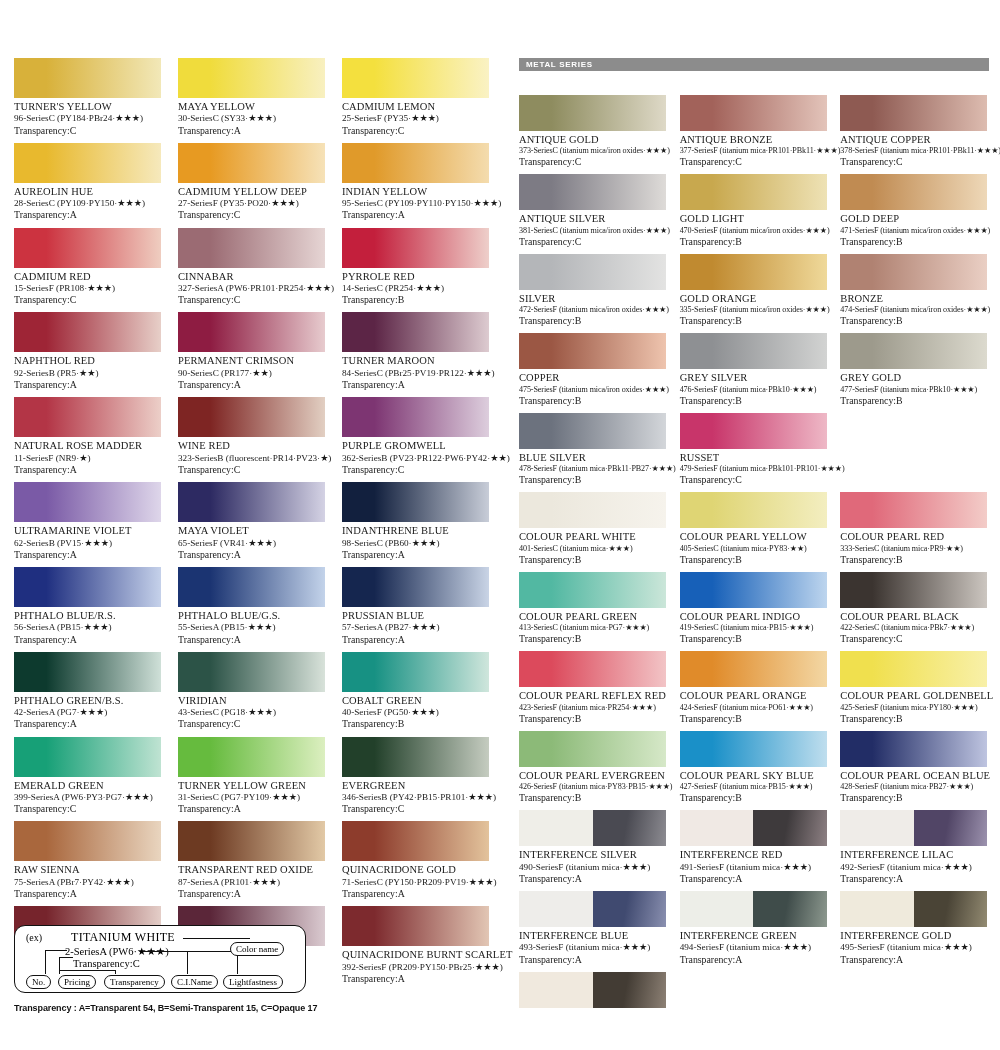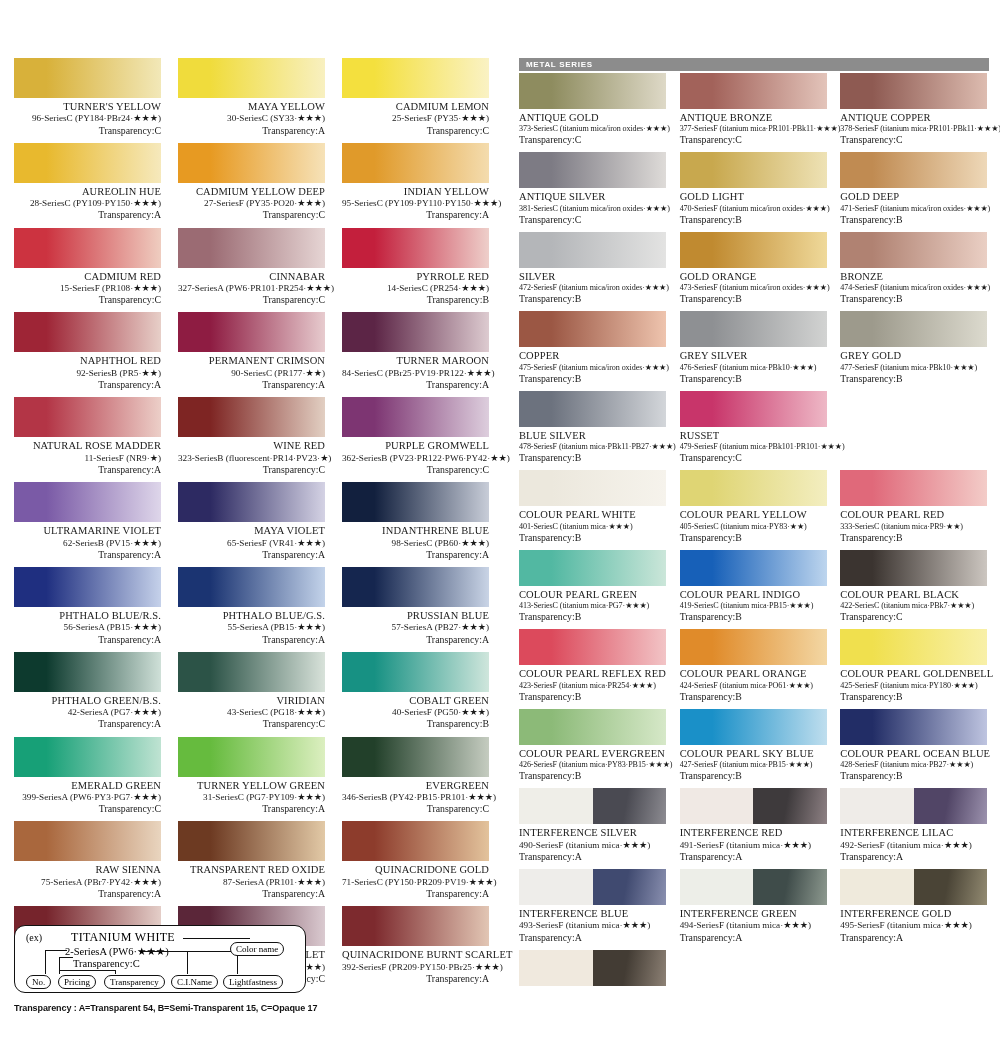--- a/index.html
+++ b/index.html
@@ -14,21 +14,20 @@
     position: relative;
     width: 1000px; height: 1050px;
     background: #fff;
   }
 
   
   .left-col {
     position: absolute;
     left: 14px; top: 58px;
     width: 480px;
-    text-align: right;
   }
   .right-col {
     position: absolute;
     left: 519px; top: 58px;
     width: 470px;
   }
 
   
   .grid {
     display: grid;
@@ -82,21 +81,21 @@
   
   .cdetail.small { font-size: 8.1px; letter-spacing: -0.1px; }
 
   
   .sec-bar {
     height: 13px;
     background: #8c8c8c;
     display: flex;
     align-items: center;
     padding-left: 7px;
-    margin-bottom: 2px;
+    margin-bottom: 24px;
     position: relative;
   }
   .sec-bar .sec-label {
     font-family: "Liberation Sans", sans-serif;
     font-size: 8px;
     font-weight: bold;
     color: #ffffff;
     letter-spacing: 0.7px;
   }
   .sec-gap-top { margin-top: 16px; }
@@ -406,21 +405,21 @@
         </div>
         <div class="cell">
           <div class="swatch metal" style="background: linear-gradient(to right, rgb(180, 182, 185) 0%, rgb(180, 182, 185) 22%, rgb(227, 227, 226) 100%);"></div>
           <div class="cname">SILVER</div>
           <div class="cdetail small">472-SeriesF (titanium mica/iron oxides·★★★)</div>
           <div class="ctrans">Transparency:B</div>
         </div>
         <div class="cell">
           <div class="swatch metal" style="background: linear-gradient(to right, rgb(192, 138, 48) 0%, rgb(192, 138, 48) 22%, rgb(239, 217, 154) 100%);"></div>
           <div class="cname">GOLD ORANGE</div>
-          <div class="cdetail small">473-SeriesF (titanium mica/iron oxides·★★★)</div>
+          <div class="cdetail small">335-SeriesF (titanium mica/iron oxides·★★★)</div>
           <div class="ctrans">Transparency:B</div>
         </div>
         <div class="cell">
           <div class="swatch metal" style="background: linear-gradient(to right, rgb(176, 130, 114) 0%, rgb(176, 130, 114) 22%, rgb(234, 207, 196) 100%);"></div>
           <div class="cname">BRONZE</div>
           <div class="cdetail small">474-SeriesF (titanium mica/iron oxides·★★★)</div>
           <div class="ctrans">Transparency:B</div>
         </div>
         <div class="cell">
           <div class="swatch metal" style="background: linear-gradient(to right, rgb(155, 87, 68) 0%, rgb(155, 87, 68) 22%, rgb(238, 196, 174) 100%);"></div>

